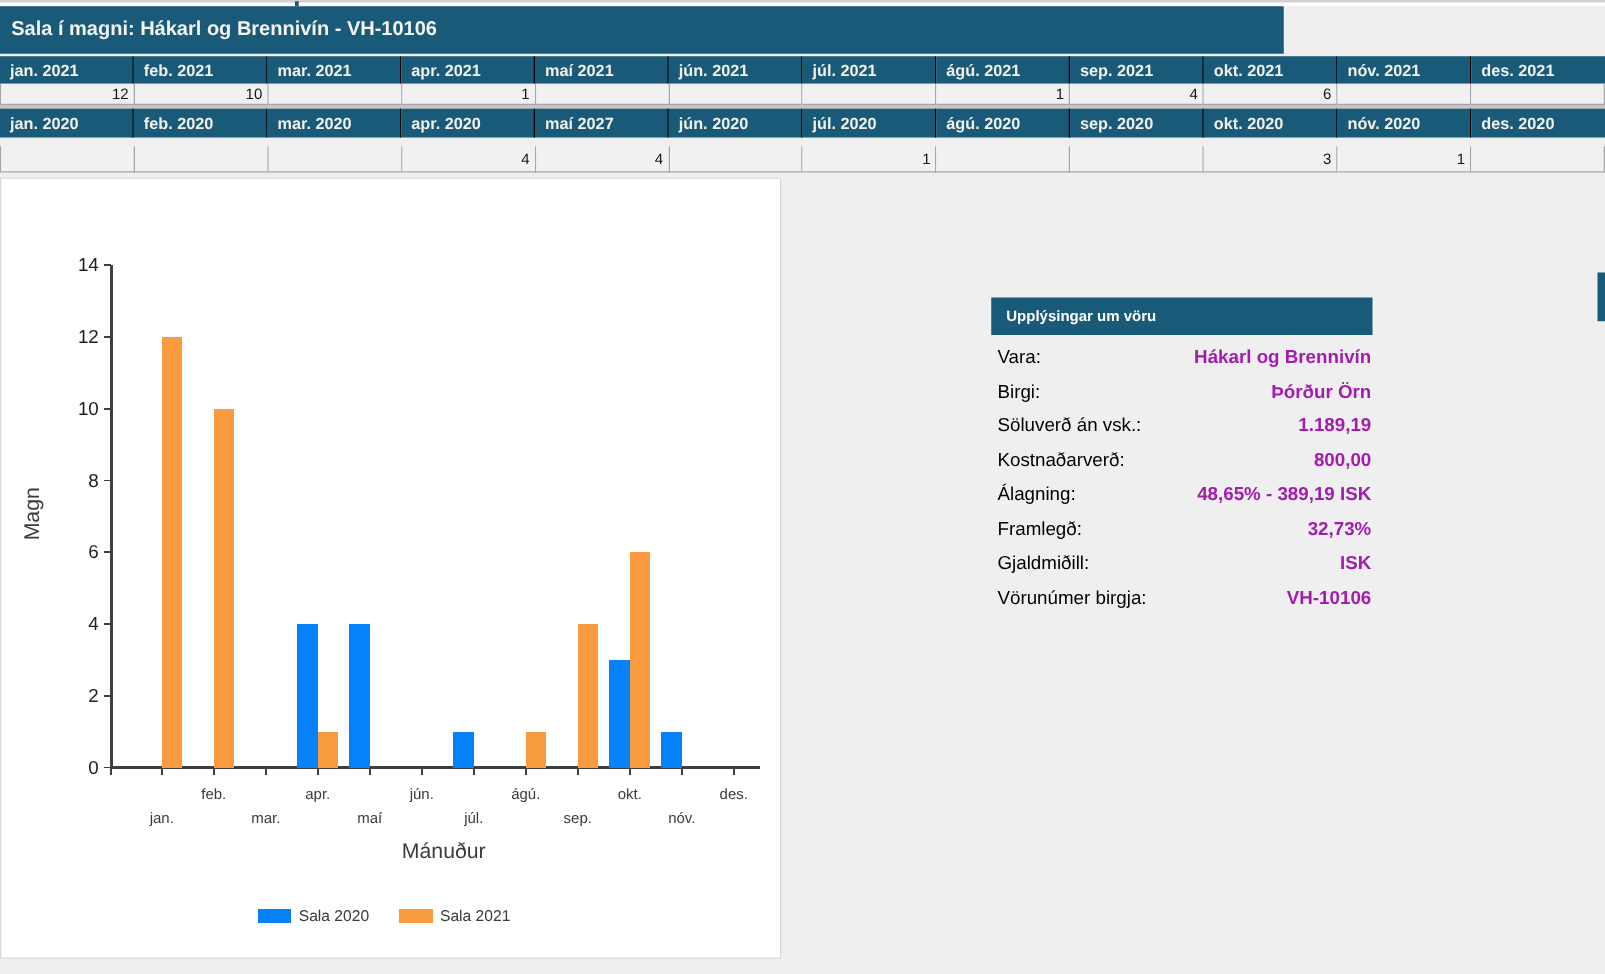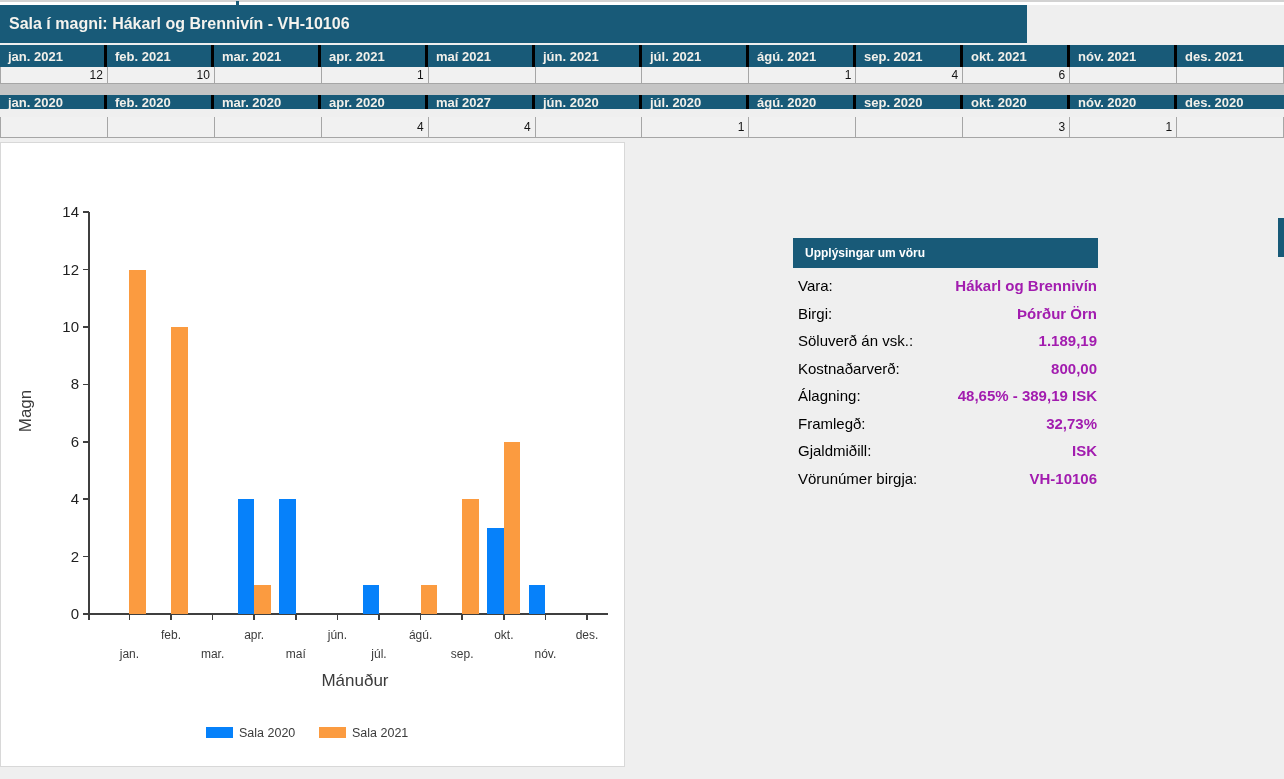--- a/index.html
+++ b/index.html
@@ -6,21 +6,21 @@
   body{width:1284px;height:779px;position:relative;overflow:hidden;background:#EFEFEF;
        font-family:"Liberation Sans",sans-serif;}
   .abs{position:absolute}
   .top-strip{top:0;left:0;width:1284px;height:5px;background:#FFFFFF;border-top:2px solid #D2D2D2;box-sizing:border-box}
   .top-mark{top:1px;left:236px;width:3px;height:4px;background:#185A78}
   .title-bar{top:5px;left:0;width:1027px;height:38px;background:#185A78;color:#F5F3EE;
              font-size:16px;font-weight:bold;line-height:38px;padding-left:9px;box-sizing:border-box;
              white-space:nowrap;overflow:hidden}
   .row-grid{left:0;width:1284px;display:grid;grid-template-columns:repeat(12,1fr);box-sizing:border-box}
   .hcell{background:#185A78;color:#F2F0EA;font-weight:bold;font-size:13px;display:flex;align-items:center;
-         padding-left:8px;border-right:3px solid #000000;box-sizing:border-box;overflow:hidden;white-space:nowrap}
+         padding-left:8px;border-right:1px solid #000000;box-sizing:border-box;overflow:hidden;white-space:nowrap}
   .hcell:last-child{border-right:none}
   .vcell{background:#F1F1F1;color:#141414;font-size:12px;display:flex;align-items:center;justify-content:flex-end;
          padding-right:4px;border-right:1px solid #A6A6A6;border-bottom:1px solid #A6A6A6;box-sizing:border-box}
   .gap2{top:84px;left:0;width:1284px;height:11px;background:#C5C5C5}
   .chart-panel{top:142px;left:0;width:625px;height:625px;background:#FFFFFF;border:1px solid #D8D8D8;box-sizing:border-box}
   svg text{font-family:"Liberation Sans",sans-serif}
   .info-header{top:238px;left:793px;width:305px;height:30px;background:#185A78;color:#FFFFFF;
                font-weight:bold;font-size:12px;line-height:30px;padding-left:12px;box-sizing:border-box;white-space:nowrap}
   .info-rows{top:272px;left:793px;width:305px}
   .info-row{height:27.5px;display:flex;justify-content:space-between;align-items:center;
@@ -61,21 +61,21 @@
     <div class="vcell"></div>
     <div class="vcell">1</div>
     <div class="vcell">4</div>
     <div class="vcell">6</div>
     <div class="vcell"></div>
     <div class="vcell"></div>
   </div>
 
 <div class="abs gap2"></div>
 
-<div class="abs row-grid" style="top:95px;height:14px">
+<div class="abs row-grid" style="top:87px;height:23px">
     <div class="hcell">jan. 2020</div>
     <div class="hcell">feb. 2020</div>
     <div class="hcell">mar. 2020</div>
     <div class="hcell">apr. 2020</div>
     <div class="hcell">maí 2027</div>
     <div class="hcell">jún. 2020</div>
     <div class="hcell">júl. 2020</div>
     <div class="hcell">ágú. 2020</div>
     <div class="hcell">sep. 2020</div>
     <div class="hcell">okt. 2020</div>

